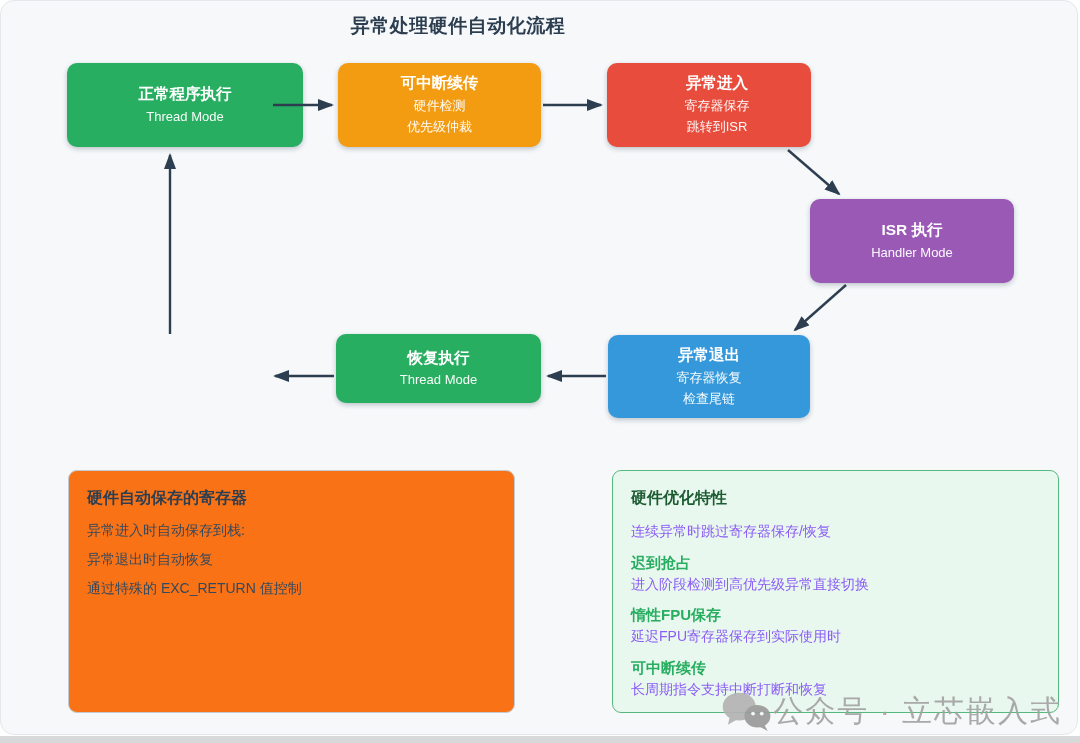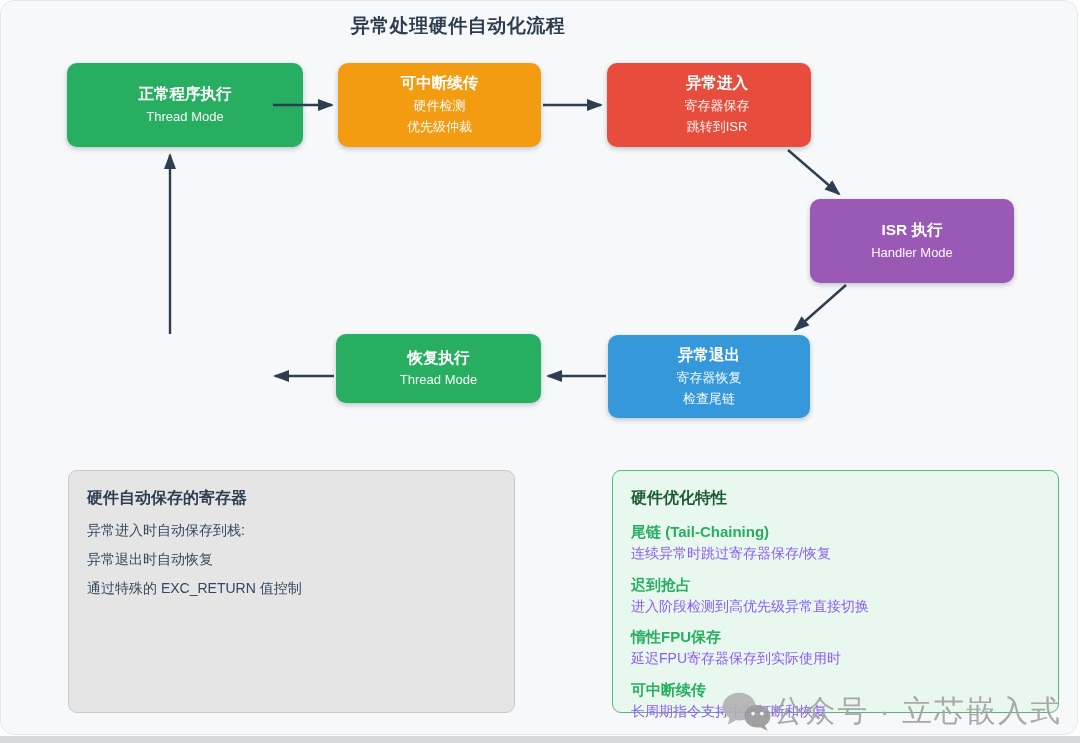--- a/index.html
+++ b/index.html
@@ -13,21 +13,21 @@
   
   .flow-node{position:absolute;border-radius:10px;display:flex;flex-direction:column;
              align-items:center;justify-content:center;color:#ffffff;
              box-shadow:0 2px 5px rgba(44,62,80,.28);box-sizing:border-box;text-align:center;}
   .flow-node .node-title{font-size:15.5px;font-weight:bold;line-height:1.2;}
   .flow-node .node-line{font-size:13px;margin-top:5px;line-height:1.25;color:rgba(255,255,255,.96);}
   
   .arrows{position:absolute;left:0;top:0;width:1080px;height:743px;pointer-events:none;}
   
   .panel{position:absolute;border-radius:9px;box-sizing:border-box;padding:15px 18px;}
-  .panel-left{left:68px;top:470px;width:447px;height:243px;background:#e5e5e5;border:1px solid #c3cad1;}
+  .panel-left{left:68px;top:470px;width:447px;height:243px;background:#f97316;border:1px solid #c3cad1;}
   .panel-right{left:568px;top:470px;width:447px;height:243px;background:#e9f8ef;border:1px solid #55b87d;margin-left:44px;}
   .panel-title-dark{font-size:16px;font-weight:bold;color:#2c3e50;margin:2px 0 12px 0;}
   .panel-title-green{font-size:16px;font-weight:bold;color:#1d5c33;margin:2px 0 14px 0;}
   .panel-text{font-size:14px;color:#34495e;margin:0 0 10px 0;line-height:1.35;}
   .reg-list{margin:4px 0 14px 0;padding-left:26px;color:#34495e;font-size:14px;}
   .reg-list li{margin:0 0 6.5px 0;line-height:1.15;}
   .feature{margin:0 0 13px 0;}
   .feature-name{font-size:15px;font-weight:bold;color:#27ae60;line-height:1.2;}
   .feature-desc{font-size:14px;color:#8b5cf6;margin-top:4px;line-height:1.25;}
   
@@ -92,21 +92,20 @@
     <div class="panel-title-dark">硬件自动保存的寄存器</div>
     <div class="panel-text">异常进入时自动保存到栈:</div>
     <div class="panel-text">异常退出时自动恢复</div>
     <div class="panel-text" style="margin-bottom:0;">通过特殊的 EXC_RETURN 值控制</div>
   </div>
 
   <div class="panel panel-right">
     <div class="panel-title-green">硬件优化特性</div>
     <div id="features-list">
         <div class="feature">
-          <div class="feature-name">尾链 (Tail-Chaining)</div>
           <div class="feature-desc">连续异常时跳过寄存器保存/恢复</div>
         </div>
         <div class="feature">
           <div class="feature-name">迟到抢占</div>
           <div class="feature-desc">进入阶段检测到高优先级异常直接切换</div>
         </div>
         <div class="feature">
           <div class="feature-name">惰性FPU保存</div>
           <div class="feature-desc">延迟FPU寄存器保存到实际使用时</div>
         </div>

